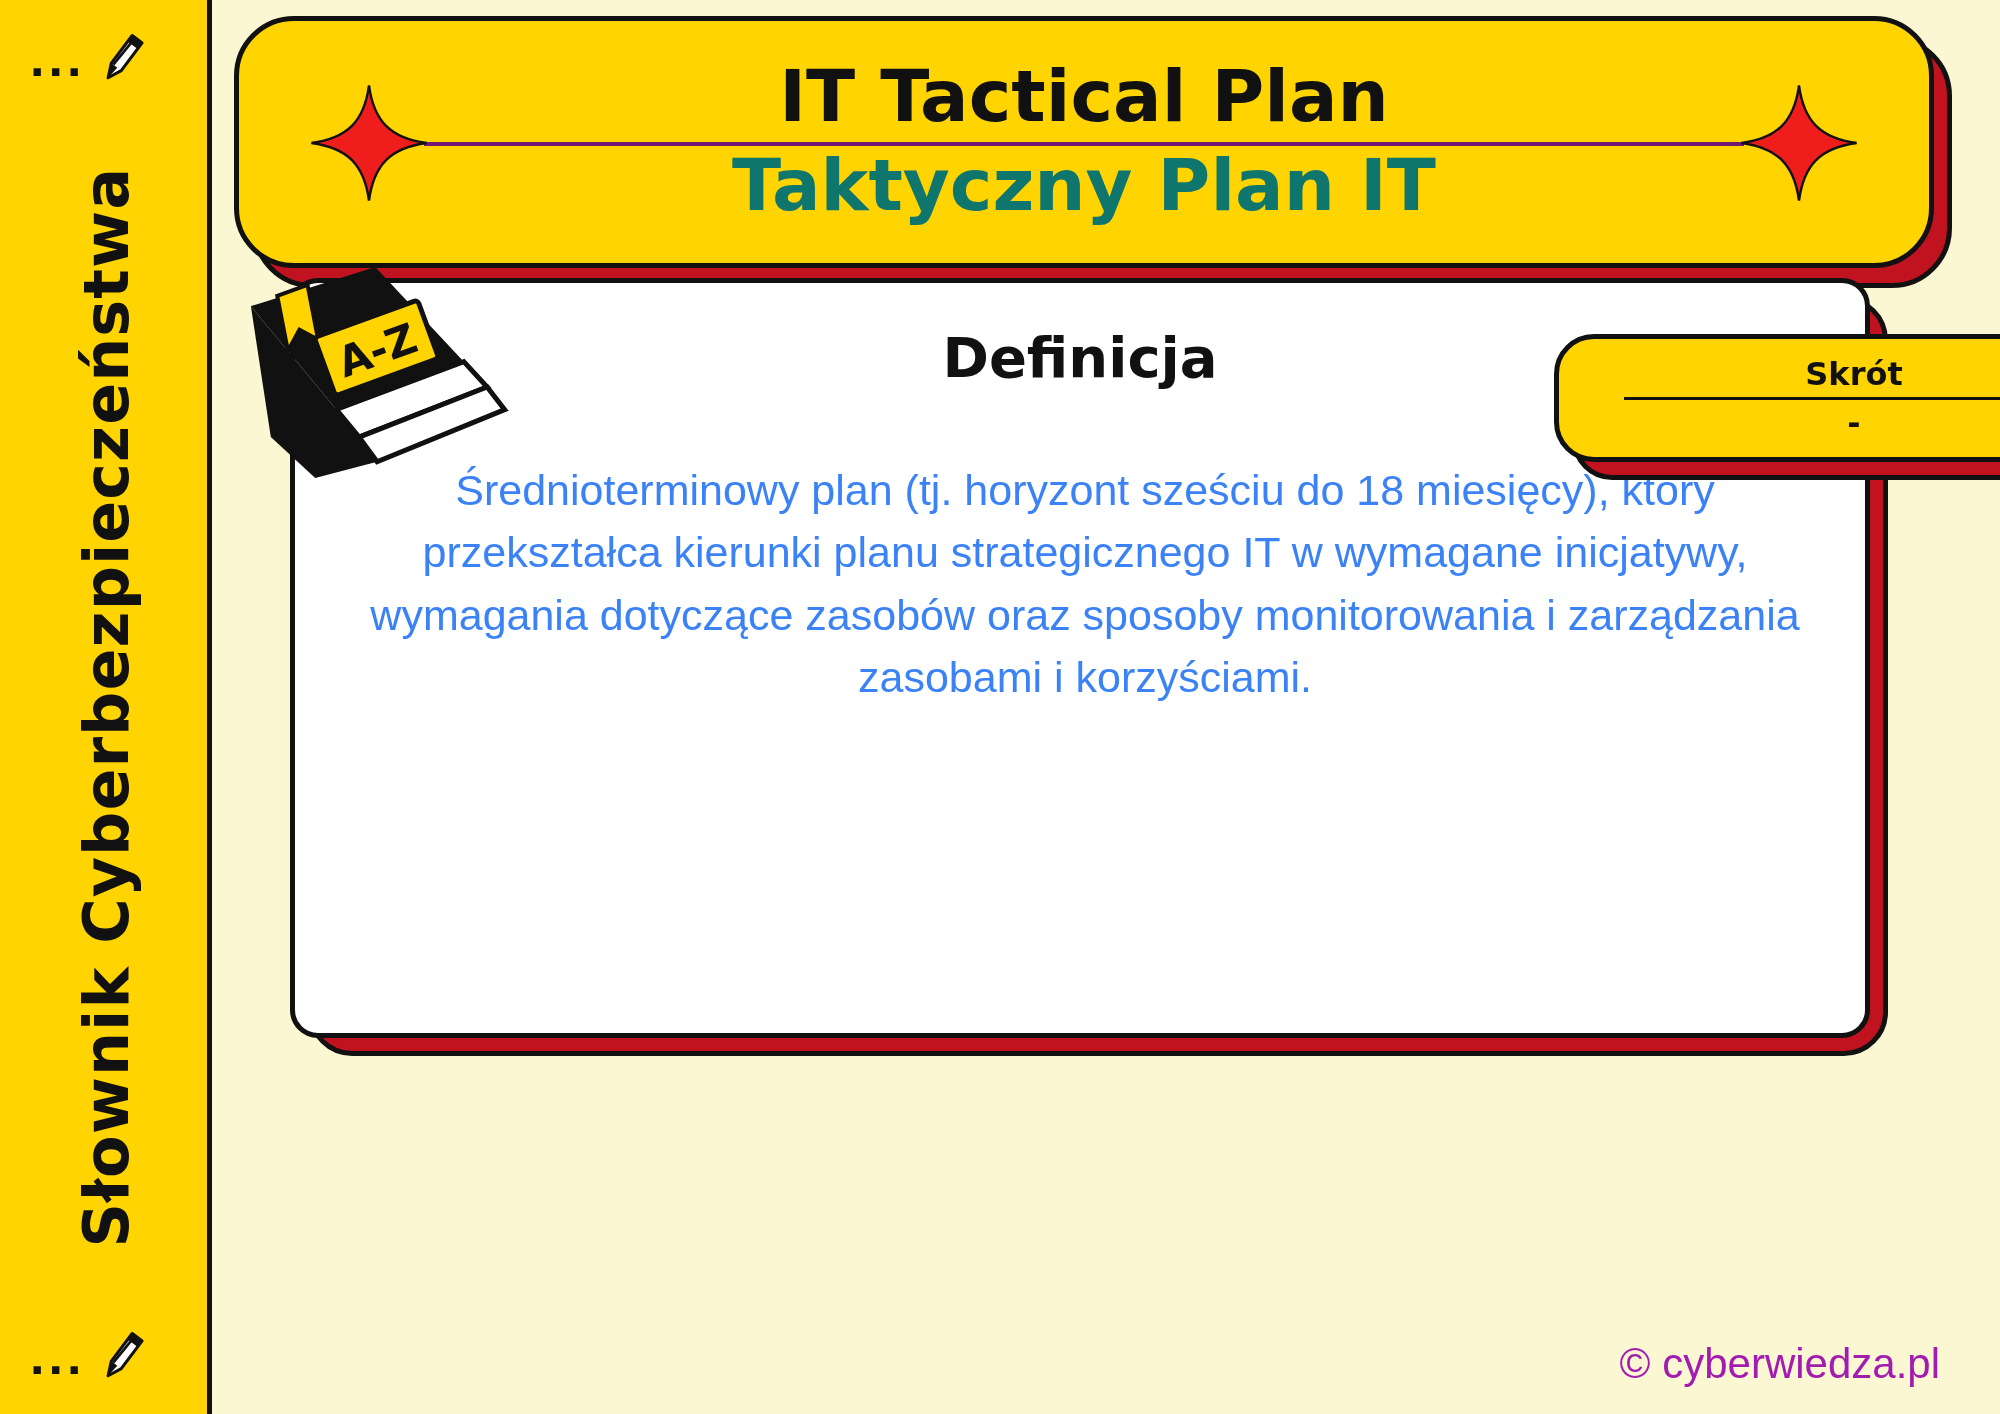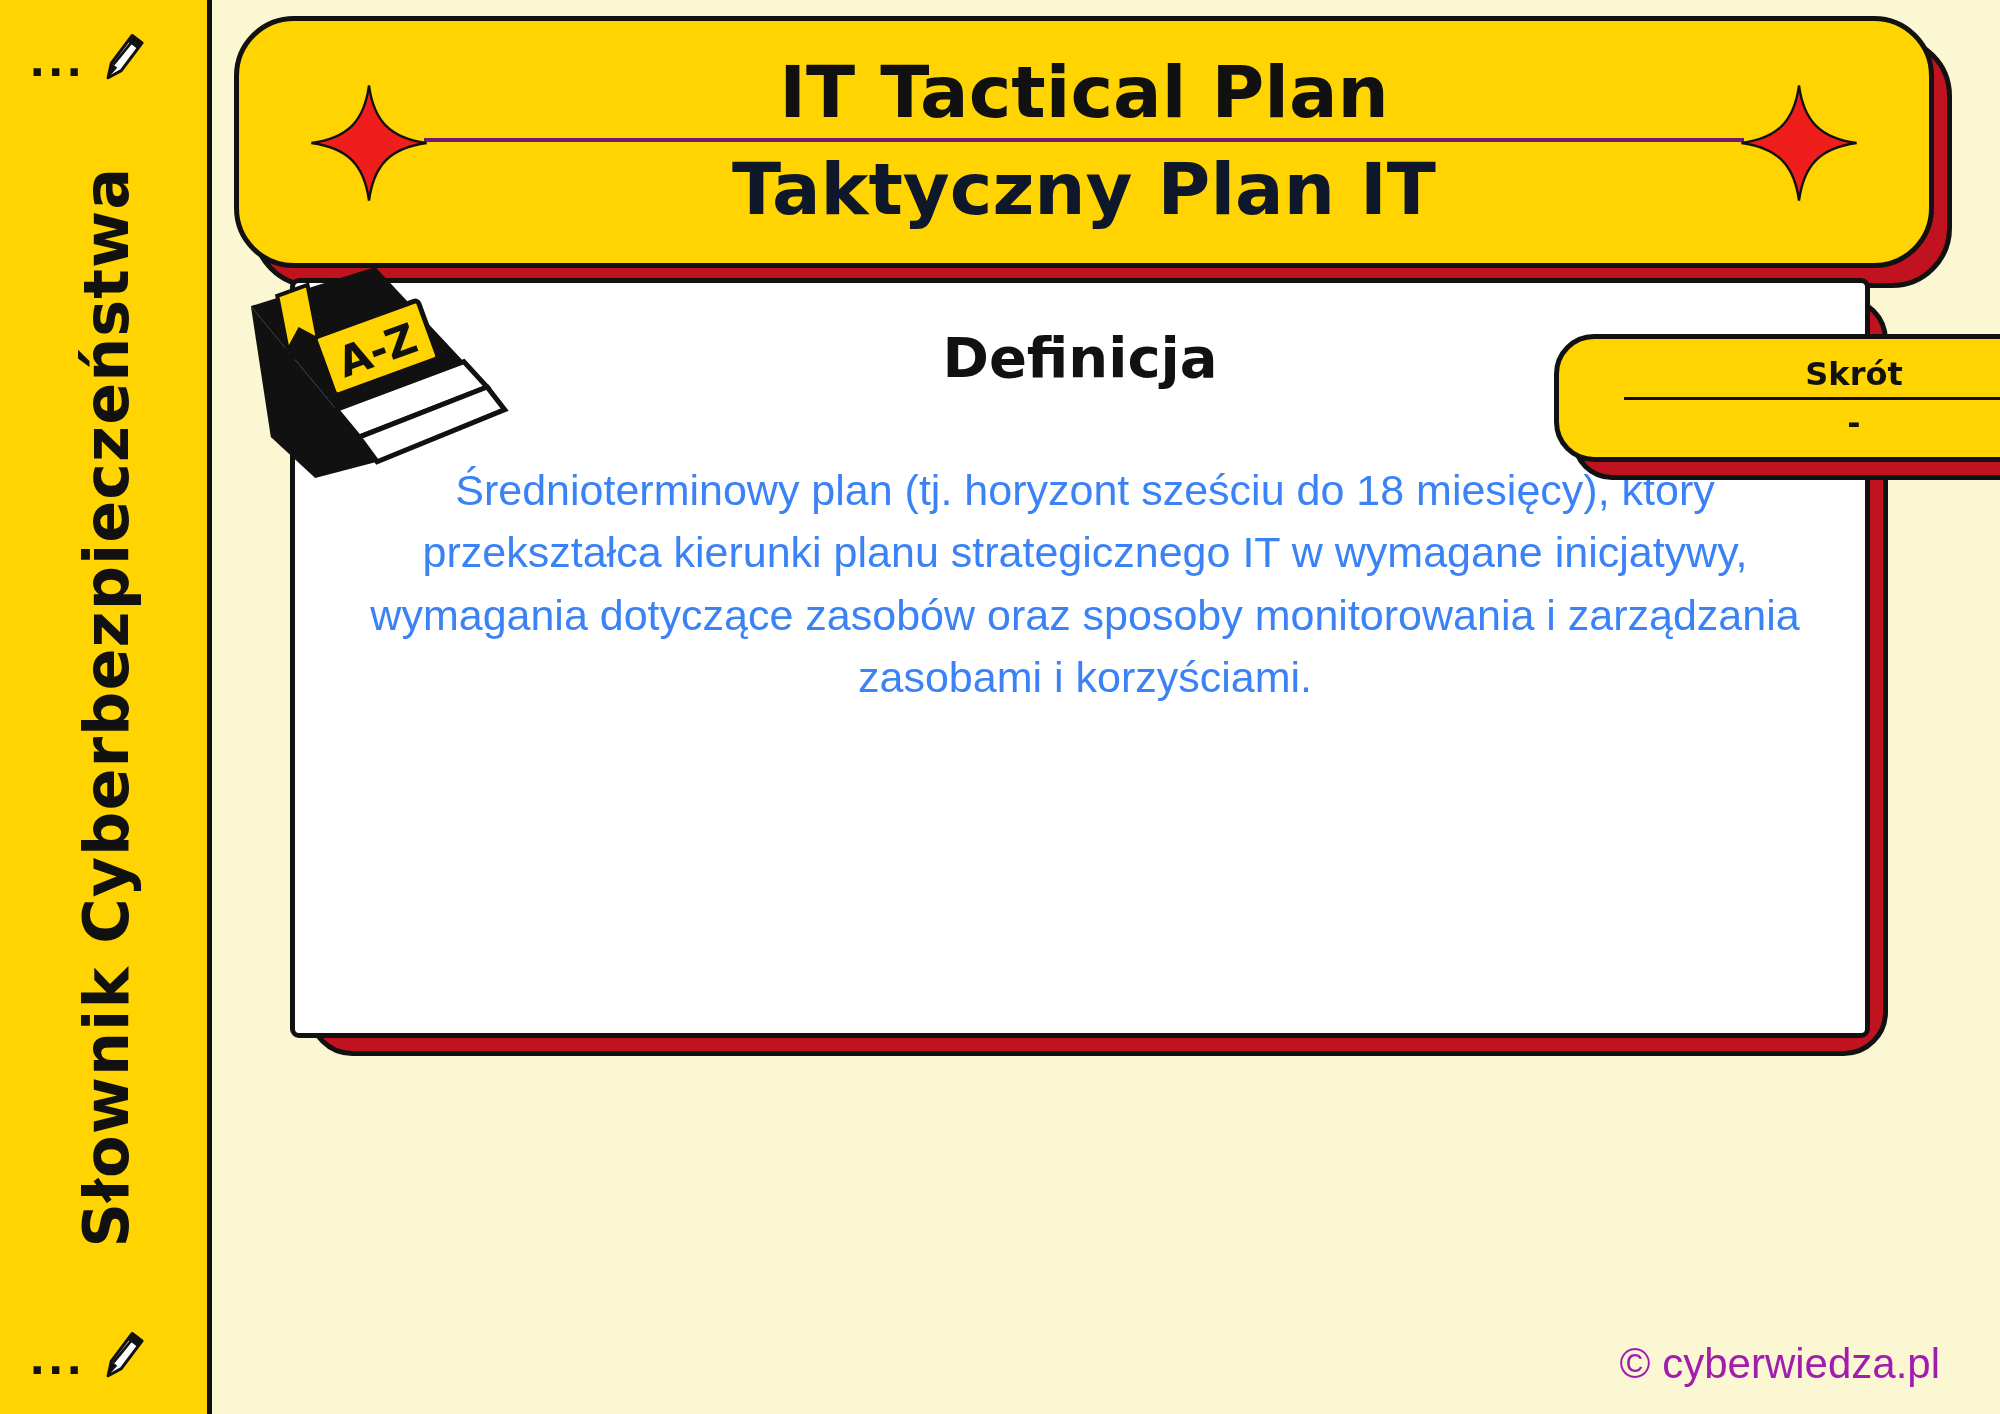--- a/index.html
+++ b/index.html
@@ -108,23 +108,22 @@
     font-weight: bold;
     color: #111;
     line-height: 1.05;
     padding-bottom: 8px;
     border-bottom: 4px solid #701a75;
   }
   .title-pl {
     font-family: "DejaVu Sans", sans-serif;
     font-size: 72px;
     font-weight: bold;
-    color: #0f172a;
+    color: #0f766e;
     line-height: 1.1;
-    padding-top: 8px;
   }
   .spark {
     position: absolute;
     width: 120px;
     height: 120px;
   }
   .spark.left { left: 70px; top: 62px; }
   .spark.right { right: 70px; top: 62px; }
 
   
@@ -140,21 +139,21 @@
     box-sizing: border-box;
   }
   .def-card {
     position: absolute;
     left: 78px;
     top: 278px;
     width: 1580px;
     height: 760px;
     background: #ffffff;
     border: 5px solid #111;
-    border-radius: 9px;
+    border-radius: 28px;
     box-sizing: border-box;
   }
   .def-heading {
     position: absolute;
     left: 0;
     top: 42px;
     width: 100%;
     text-align: center;
     font-family: "DejaVu Sans", sans-serif;
     font-size: 56px;

